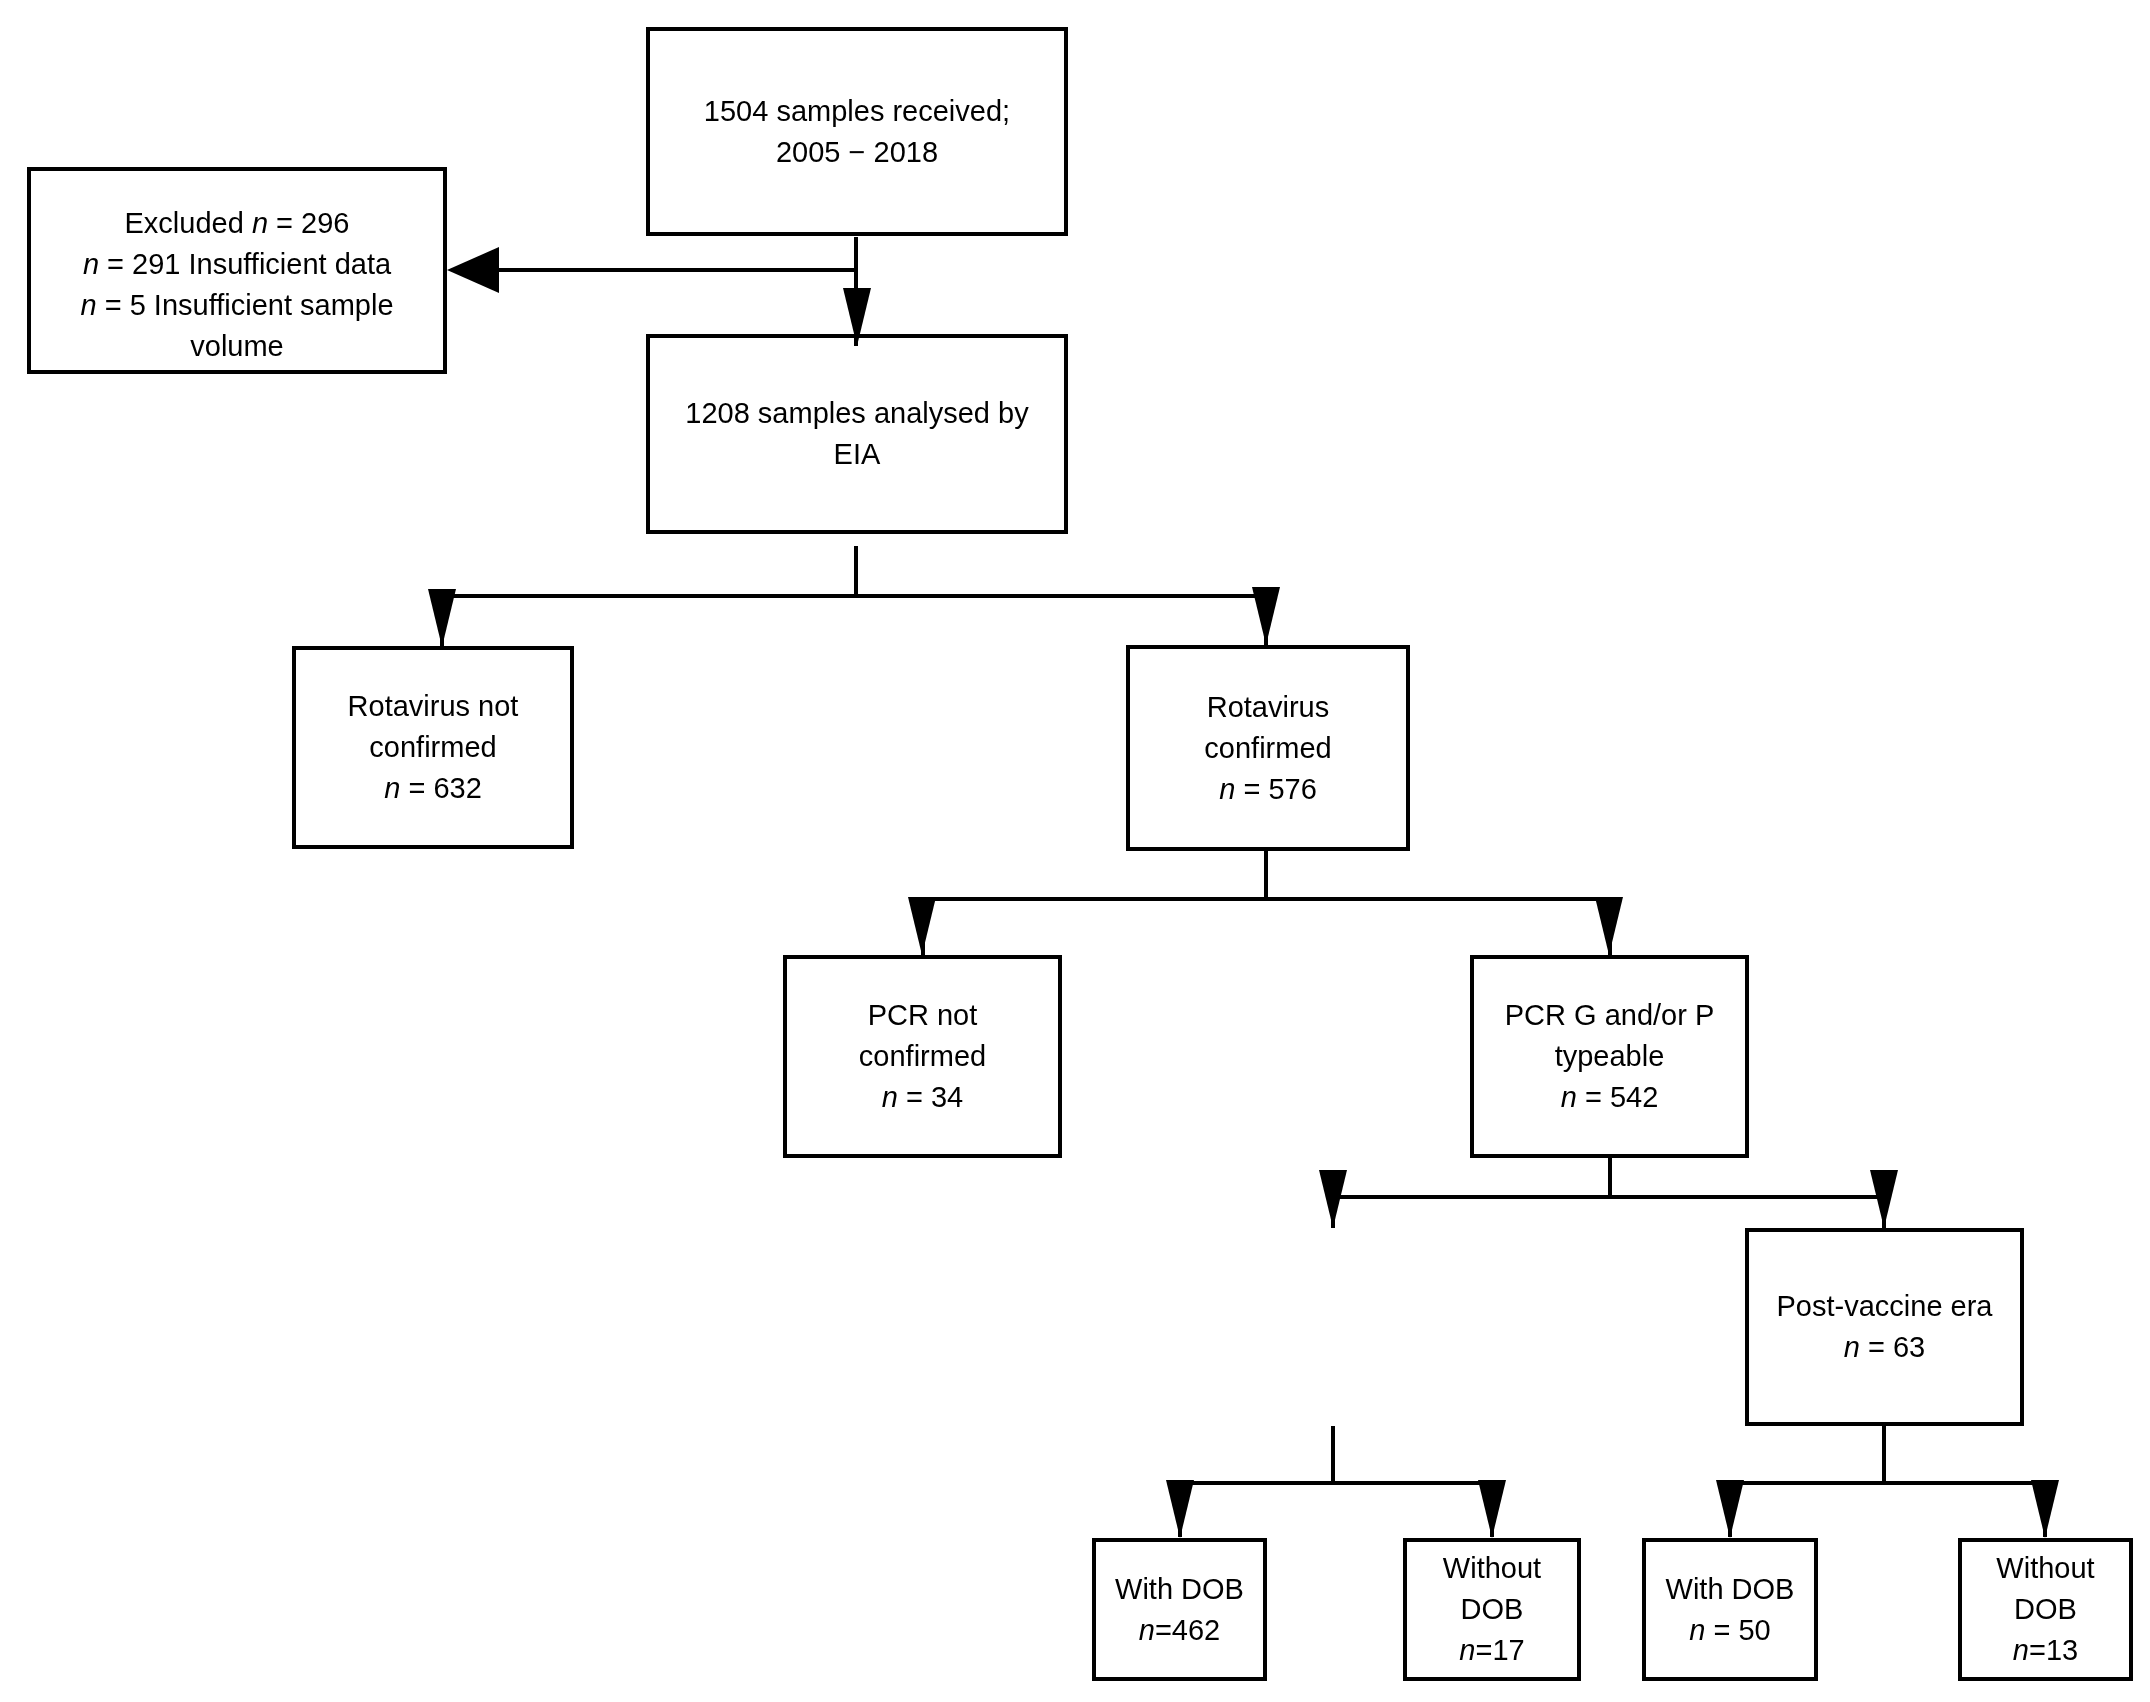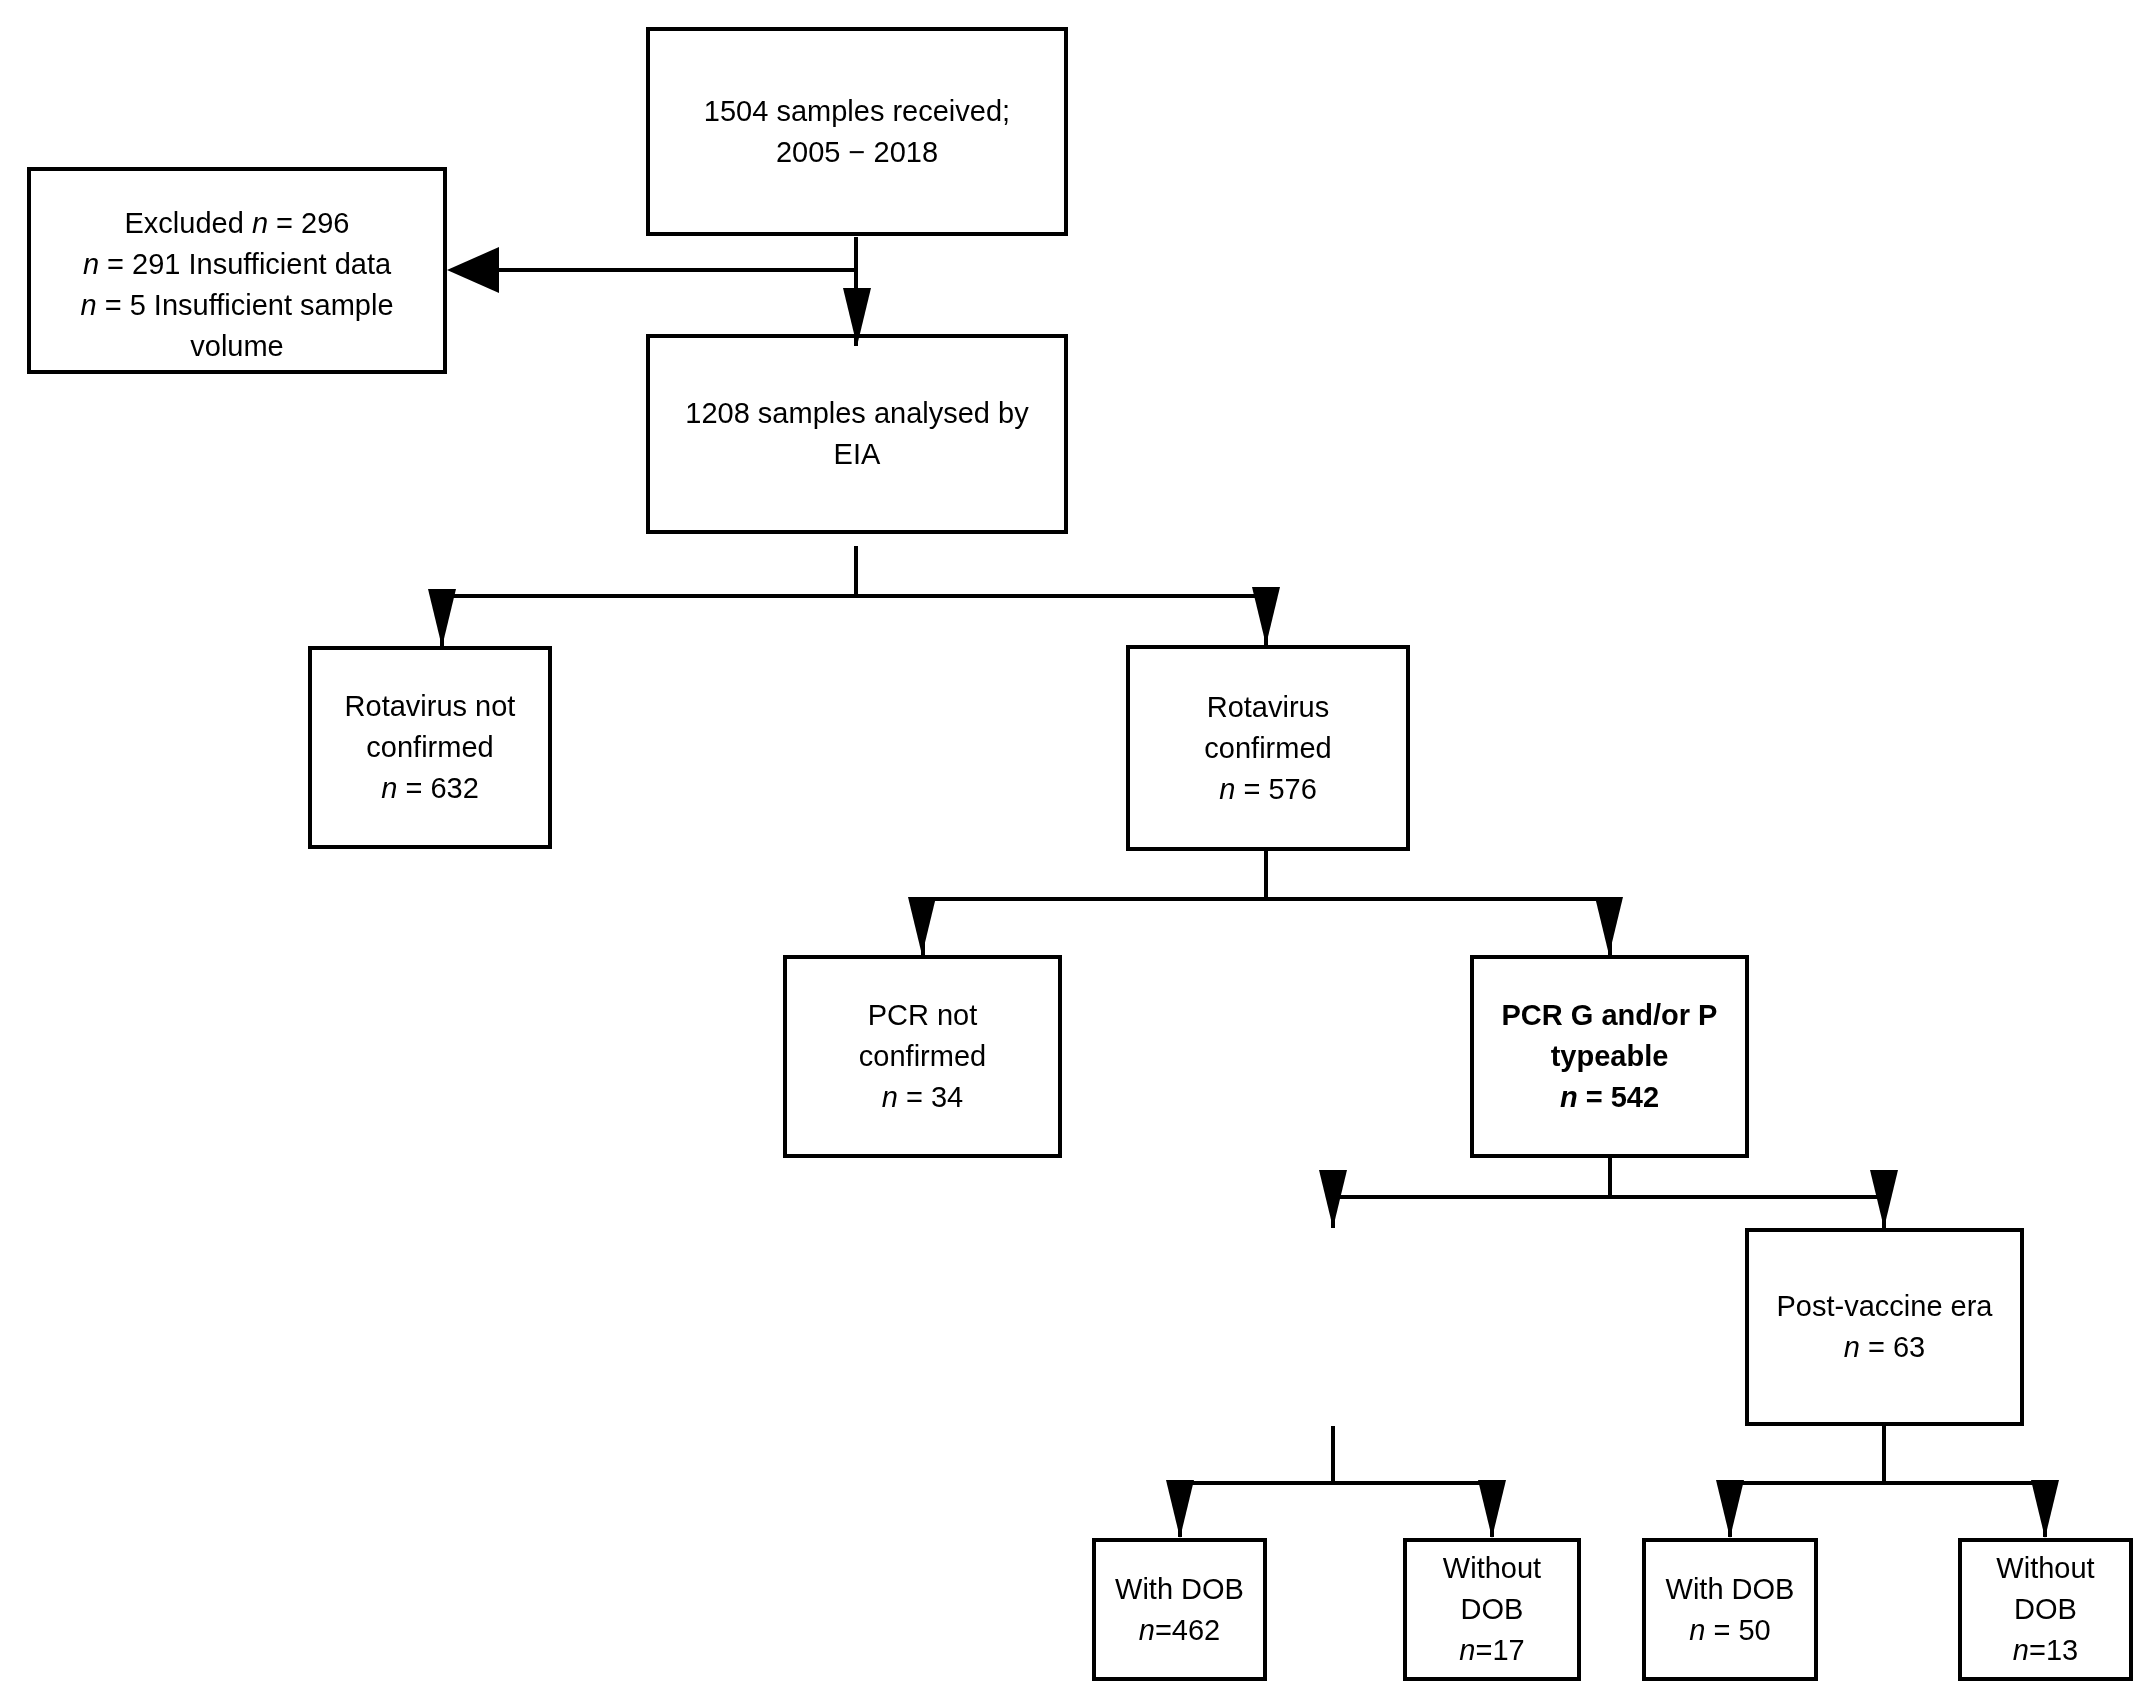--- a/index.html
+++ b/index.html
@@ -62,21 +62,21 @@
       <span class="row"><span class="ws"></span><i>n</i><span class="ws"> = 5 Insufficient sample</span></span>
       <span class="row"><span class="ws">volume</span><i></i><span class="ws"></span></span>
     </span>
   </div>
 
   <div class="box" style="left:646px;top:334px;width:422px;height:200px;">
     <span class="t">1208 samples analysed by
 EIA</span>
   </div>
 
-  <div class="box" style="left:308px;top:646px;width:244px;height:203px;">
+  <div class="box" style="left:292px;top:646px;width:282px;height:203px;">
     <span>
       <span class="t">Rotavirus not
 confirmed</span>
       <span class="nrow"><i>n</i><span class="ws"> = 632</span></span>
     </span>
   </div>
 
   <div class="box" style="left:1126px;top:645px;width:284px;height:206px;">
     <span>
       <span class="t">Rotavirus
@@ -86,21 +86,21 @@
   </div>
 
   <div class="box" style="left:783px;top:955px;width:279px;height:203px;align-items:center;">
     <span>
       <span class="t">PCR not
 confirmed</span>
       <span class="nrow"><i>n</i><span class="ws"> = 34</span></span>
     </span>
   </div>
 
-  <div class="box" style="left:1470px;top:955px;width:279px;height:203px;font-weight:bold;">
+  <div class="box" style="left:1470px;top:955px;width:279px;height:203px;">
     <span>
       <span class="t">PCR G and/or P
 typeable</span>
       <span class="nrow"><i>n</i><span class="ws"> = 542</span></span>
     </span>
   </div>
 
 
   <div class="box" style="left:1745px;top:1228px;width:279px;height:198px;">
     <span>

